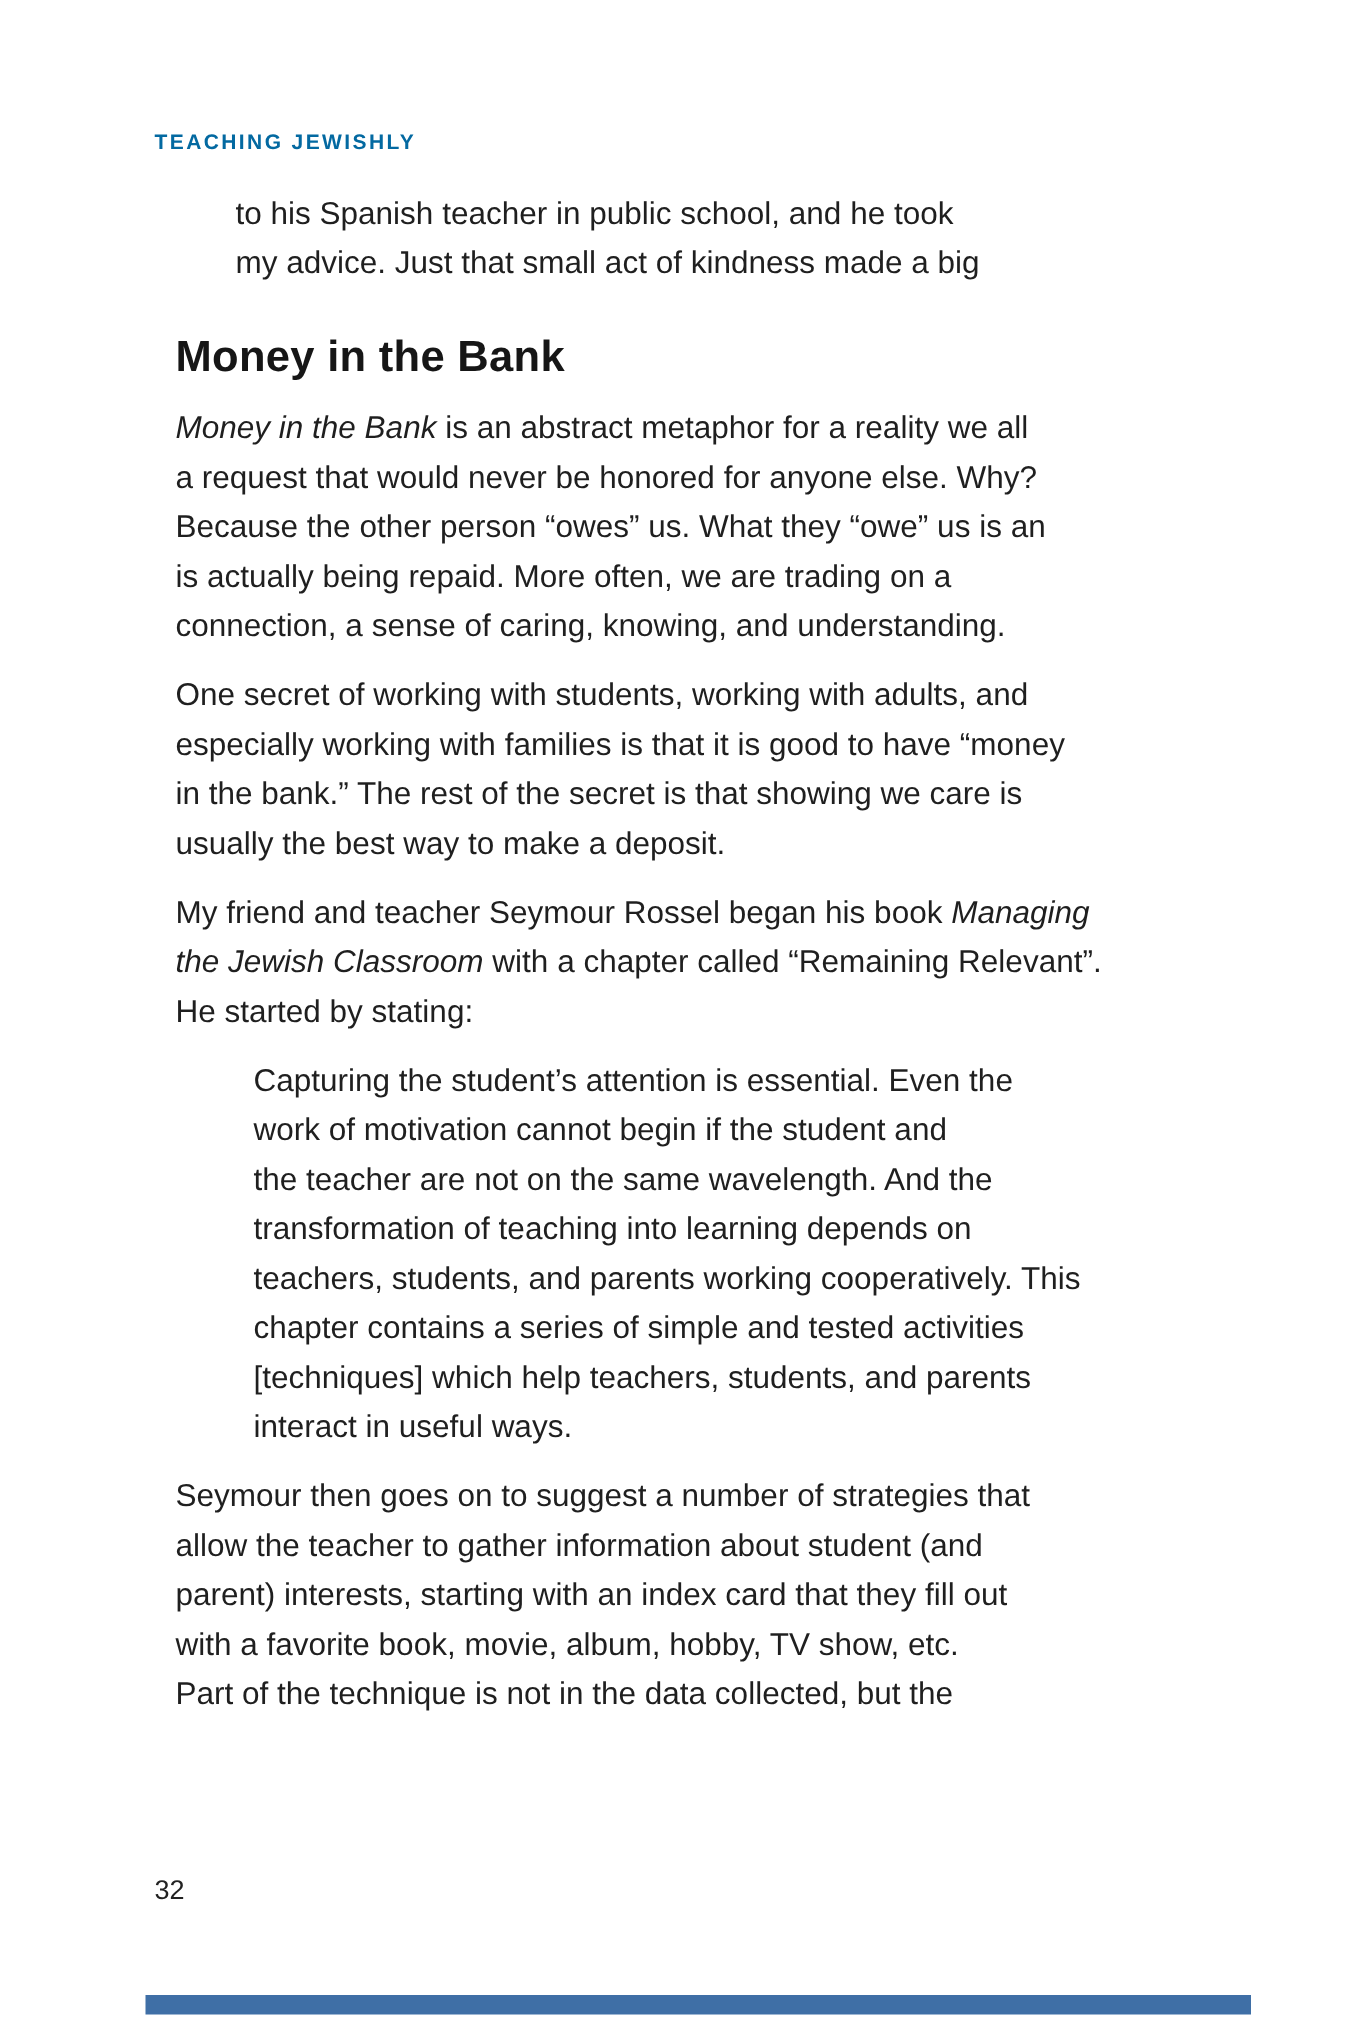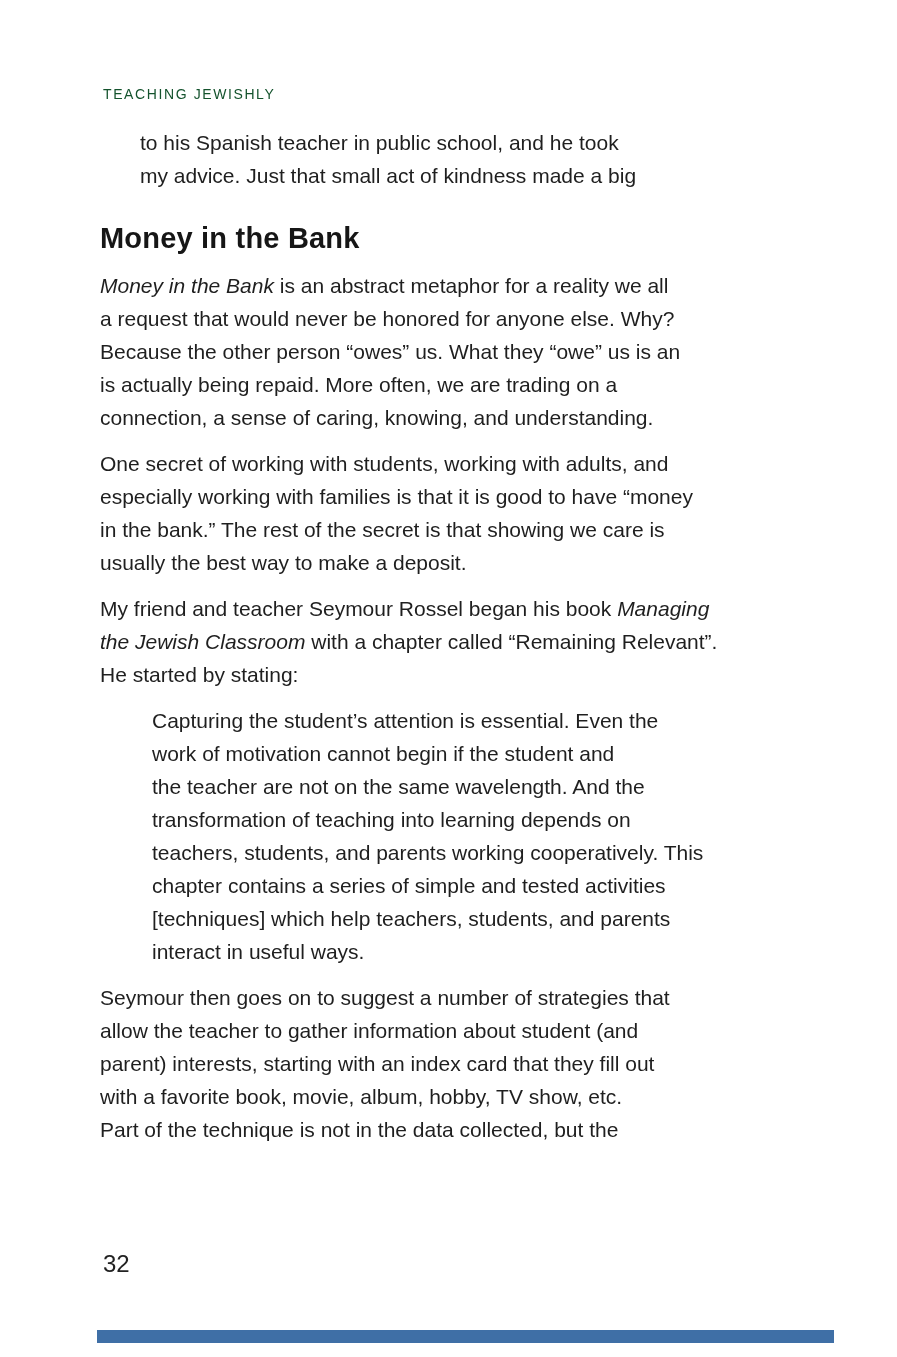--- a/index.html
+++ b/index.html
@@ -11,27 +11,27 @@
     font-family: "Liberation Sans", sans-serif;
     color: #1f1f1f;
   }
   .page { position: absolute; inset: 0; }
 
   .running-header {
     position: absolute;
     left: 103px; top: 86px;
     font-size: 14px;
     letter-spacing: 1.6px;
-    color: #14532d;
-    font-weight: 400;
+    color: #0369a1;
+    font-weight: 700;
   }
 
   .content {
     position: absolute;
-    left: 100px; top: 118px;
+    left: 117px; top: 118px;
     width: 710px;
   }
 
   .block { font-size: 21px; line-height: 33px; margin: 0 0 13px 0; }
   .block .line { display: block; }
   .it { font-style: italic; }
 
   .quote-continuation { margin-left: 40px; margin-top: 8px; margin-bottom: 0; }
   .blockquote { margin-left: 52px; }
 
@@ -40,21 +40,21 @@
     font-weight: 700;
     letter-spacing: 0.2px;
     color: #161616;
     margin: 30px 0 15px 0;
     line-height: 32px;
   }
 
   .page-number {
     position: absolute;
     left: 103px; top: 1250px;
-    font-size: 24px;
+    font-size: 18px;
     color: #222222;
   }
 
   .footer-rule {
     position: absolute;
     left: 97px; top: 1330px;
     width: 737px; height: 13px;
   }
 </style>
 </head>

